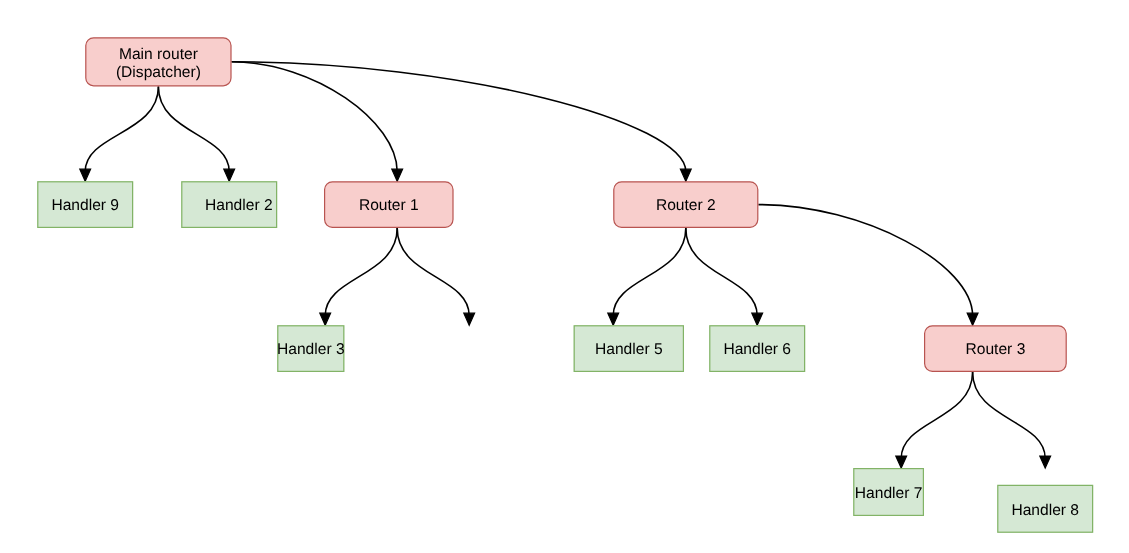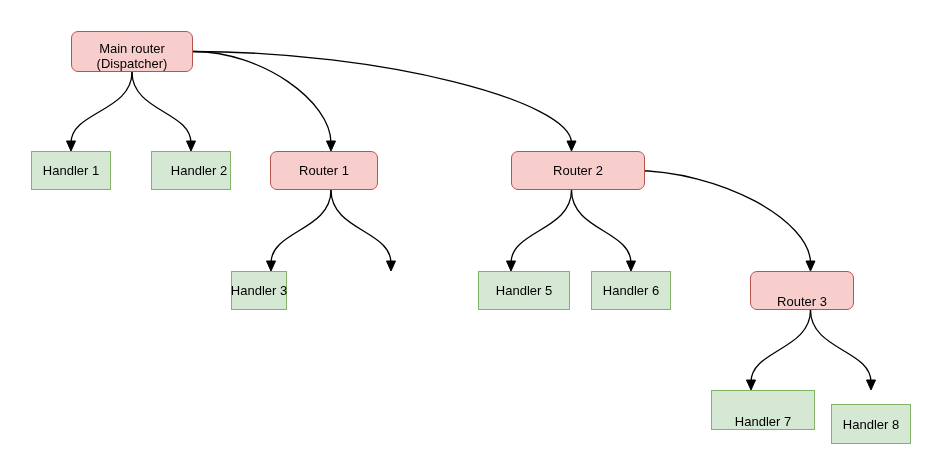--- a/index.html
+++ b/index.html
@@ -67,47 +67,47 @@
       <path d="M 506.5 261 L 515.5 261 L 511 271 Z" fill="#000000" stroke="#000000"></path>
       <path d="M 571.5 190 C 571.5 230.5, 631 230.5, 631 263" fill="none" stroke="#000000" stroke-width="1.3"></path>
       <path d="M 626.5 261 L 635.5 261 L 631 271 Z" fill="#000000" stroke="#000000"></path>
       <path d="M 632 170.5 C 721.25 170.5, 810.5 220.75, 810.5 263" fill="none" stroke="#000000" stroke-width="1.3"></path>
       <path d="M 806 261 L 815 261 L 810.5 271 Z" fill="#000000" stroke="#000000"></path>
       <path d="M 810.5 310 C 810.5 350, 751 350, 751 382" fill="none" stroke="#000000" stroke-width="1.3"></path>
       <path d="M 746.5 380 L 755.5 380 L 751 390 Z" fill="#000000" stroke="#000000"></path>
       <path d="M 810.5 310 C 810.5 350, 871 350, 871 382" fill="none" stroke="#000000" stroke-width="1.3"></path>
       <path d="M 866.5 380 L 875.5 380 L 871 390 Z" fill="#000000" stroke="#000000"></path>
     </svg>
-<div class="node router" style="left: 71px; top: 31px; width: 122px; height: 41px; justify-content: flex-end;">
+<div class="node router" style="left: 71px; top: 31px; width: 122px; height: 41px;">
       <span>Main router</span>
       <span>(Dispatcher)</span>
     </div>
     <div class="node handler" style="left: 31px; top: 151px; width: 80px; height: 39px;">
-      <span>Handler 1</span>
+      <span>Handler 9</span>
     </div>
     <div class="node handler" style="left: 151px; top: 151px; width: 80px; height: 39px; padding-left: 16px;">
       <span>Handler 2</span>
     </div>
     <div class="node router" style="left: 270px; top: 151px; width: 108px; height: 39px;">
       <span>Router 1</span>
     </div>
-    <div class="node router" style="left: 511px; top: 151px; width: 134px; height: 39px;">
+    <div class="node router" style="left: 511px; top: 151px; width: 121px; height: 39px;">
       <span>Router 2</span>
     </div>
     <div class="node handler" style="left: 231px; top: 271px; width: 56px; height: 39px;">
       <span>Handler 3</span>
     </div>
     <div class="node handler" style="left: 478px; top: 271px; width: 92px; height: 39px;">
       <span>Handler 5</span>
     </div>
     <div class="node handler" style="left: 591px; top: 271px; width: 80px; height: 39px;">
       <span>Handler 6</span>
     </div>
-    <div class="node router" style="left: 750px; top: 271px; width: 104px; height: 39px; justify-content: flex-end;">
+    <div class="node router" style="left: 770px; top: 271px; width: 119px; height: 39px;">
       <span>Router 3</span>
     </div>
-    <div class="node handler" style="left: 711px; top: 390px; width: 104px; height: 40px; justify-content: flex-end;">
+    <div class="node handler" style="left: 711px; top: 390px; width: 59px; height: 40px;">
       <span>Handler 7</span>
     </div>
     <div class="node handler" style="left: 831px; top: 404px; width: 80px; height: 40px;">
       <span>Handler 8</span>
     </div>
   </div>
 
 </body></html>

